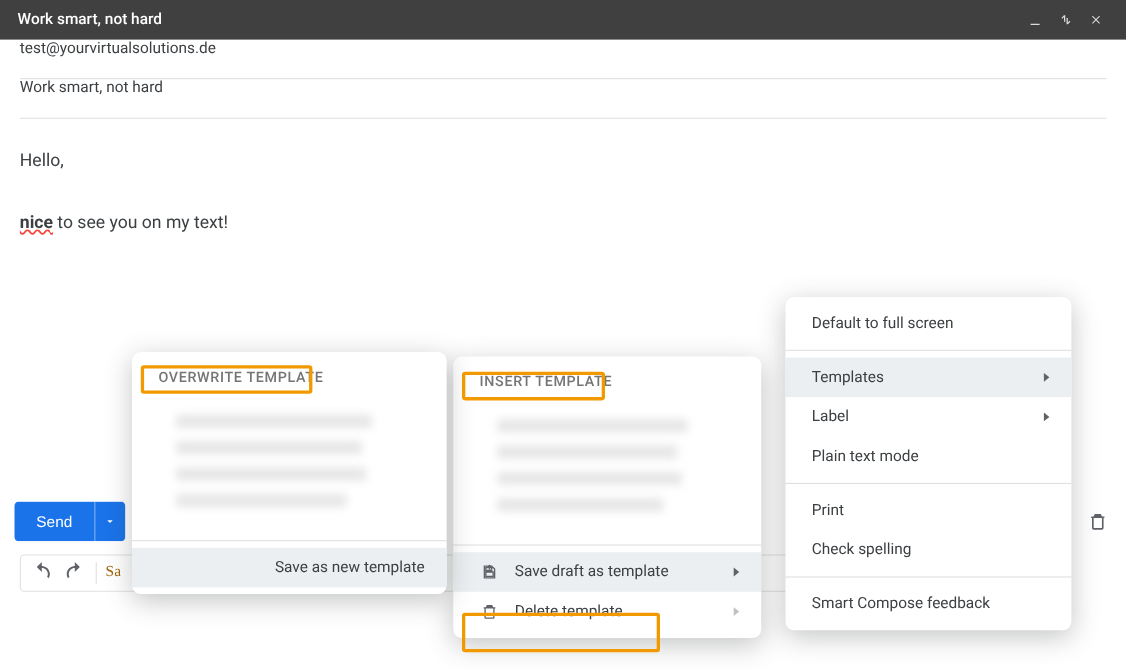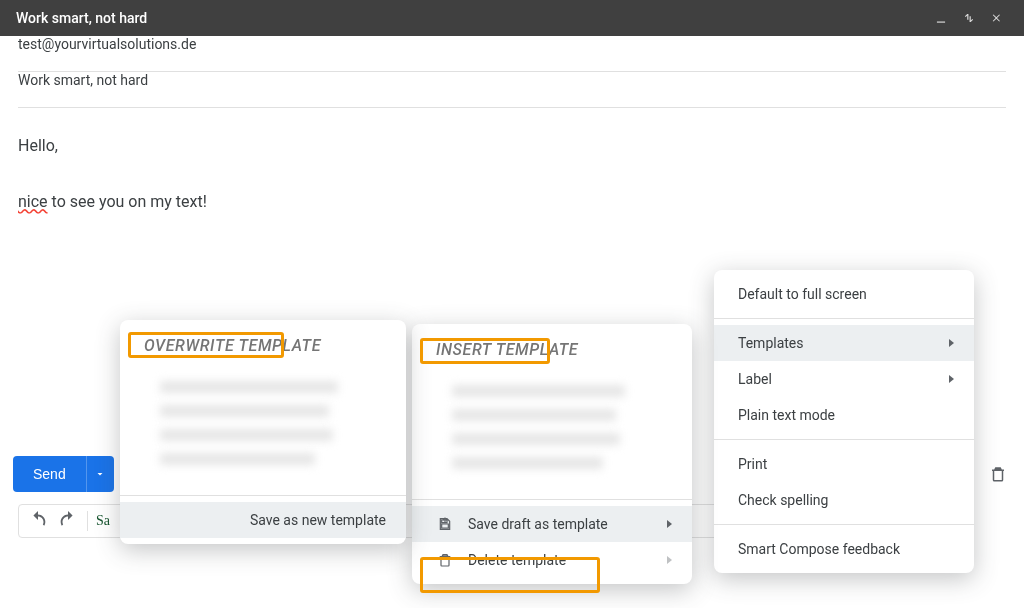--- a/index.html
+++ b/index.html
@@ -51,21 +51,21 @@
     height: 36px;
     display: flex; align-items: flex-start;
     border-bottom: 1px solid var(--divider);
     color: #3c4043;
     font-size: 14px;
   }
 
   
   .body { padding: 24px 26px 0 18px; font-size: 16px; line-height: 28px; color: #3c4043; }
   .body p { margin: 0 0 28px 0; }
-  .spell { text-decoration-line: underline; text-decoration-style: wavy; text-decoration-color: #f44336; }
+  .spell { text-decoration-line: underline; text-decoration-style: wavy; text-decoration-color: #f44336; font-weight: bold; }
 
   
   .sub-toolbar {
     position: absolute;
     left: 18px; top: 504px;
     height: 34px; width: 700px;
     border: 1px solid var(--divider);
     border-radius: 4px;
     display: flex; align-items: center;
     gap: 8px;
@@ -125,25 +125,24 @@
   }
   .menu .item {
     padding: 10px 20px 10px 24px;
     display: flex; align-items: center;
     gap: 14px;
     cursor: pointer;
     white-space: nowrap;
   }
   .menu .item.selected { background: var(--selected); }
   .menu .item.head {
-    font-size: 16px; letter-spacing: 0.6px;
+    font-size: 13px; letter-spacing: 0.6px;
     color: #757575; font-weight: 500; text-transform: uppercase;
     cursor: default;
     background: transparent;
-    font-style: italic;
   }
   .menu .divider { height: 1px; background: var(--divider); margin: 6px 0; }
   .menu .chev {
     margin-left: auto;
     width: 0; height: 0;
     border-top: 4px solid transparent;
     border-bottom: 4px solid transparent;
     border-left: 5px solid #5f6368;
   }
   .menu .lead-icon { width: 18px; display:inline-flex; align-items:center; justify-content:center; color:#5f6368; }
@@ -240,21 +239,21 @@
       <svg viewBox="0 0 24 24">
           <path d="M12 5V1L7 6l5 5V7c3.3 0 6 2.7 6 6 0 1-.2 1.9-.7 2.7l1.5 1.5C19.5 16 20 14.6 20 13c0-4.4-3.6-8-8-8z" fill="currentColor"></path>
         </svg>
     </span>
     <span class="icon">
       <svg viewBox="0 0 24 24">
           <path d="M12 5c-4.4 0-8 3.6-8 8 0 1.6.5 3 1.2 4.2l1.5-1.5C6.2 14.9 6 14 6 13c0-3.3 2.7-6 6-6v4l5-5-5-5v4z" fill="currentColor"></path>
         </svg>
     </span>
     <span class="spacer"></span>
-    <span style="color:#14532d;font-family:'Sans-serif';">Sa</span>
+    <span style="color:#a16207;font-family:'Sans-serif';">Sa</span>
   </div>
 
   <div class="bottombar">
     <div class="send-split">
       <button class="send-btn">Send</button>
       <div class="send-more">
         <svg viewBox="0 0 24 24" width="12" height="12">
             <path d="M7 10l5 5 5-5z" fill="#fff"></path>
           </svg>
       </div>

